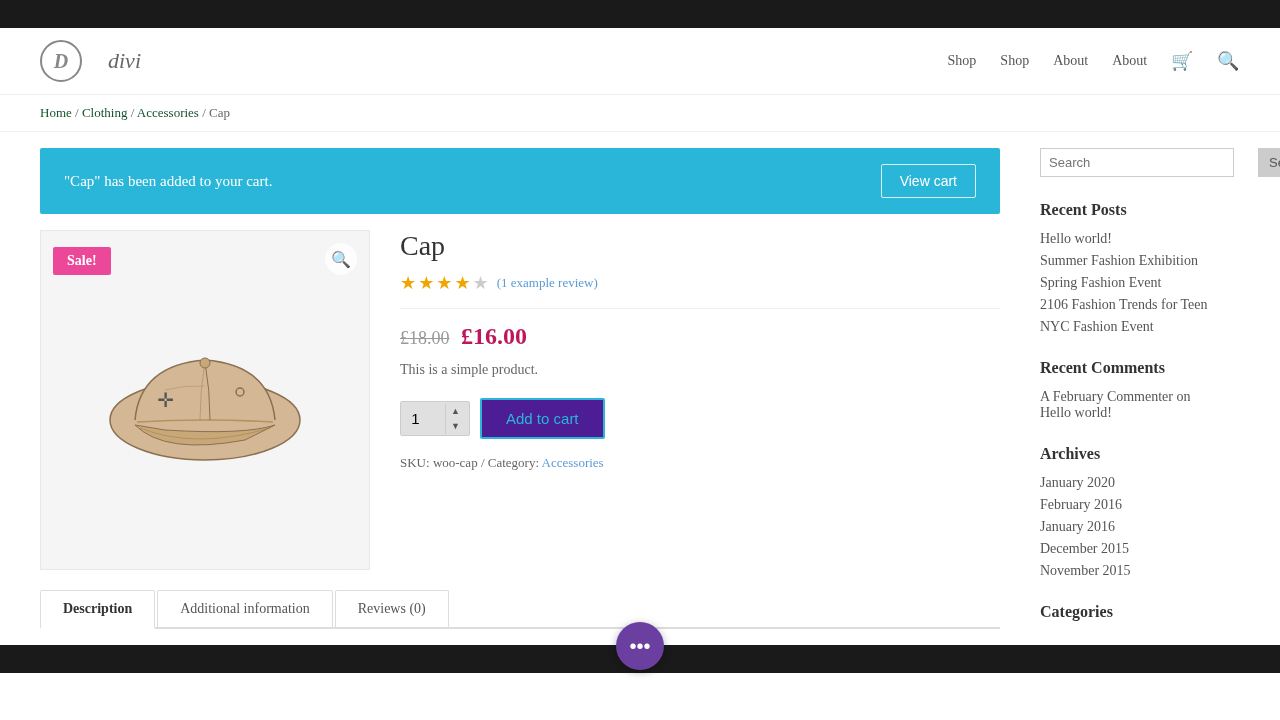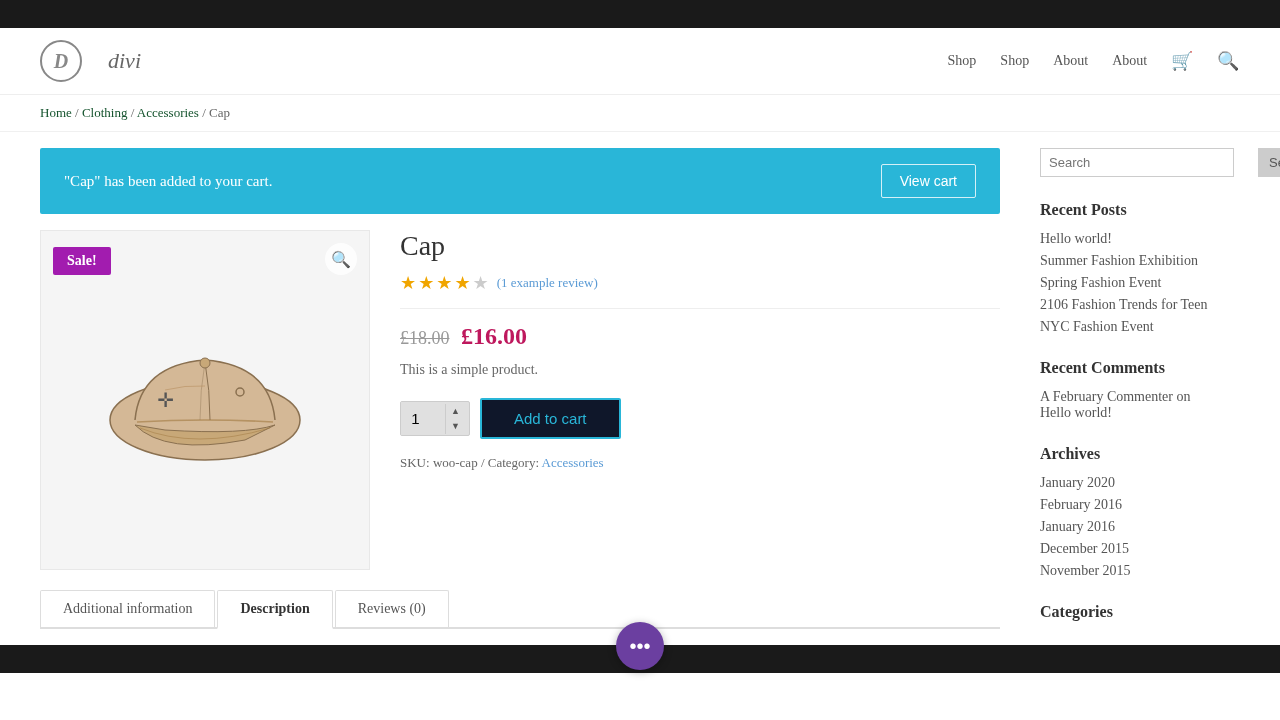--- a/index.html
+++ b/index.html
@@ -123,21 +123,21 @@
       min-height: 340px;
       display: flex;
       align-items: center;
       justify-content: center;
     }
 
     .sale-badge {
       position: absolute;
       top: 16px;
       left: 12px;
-      background: #a21caf;
+      background: #ec4899;
       color: white;
       padding: 6px 14px;
       font-size: 14px;
       font-weight: bold;
       border-radius: 2px;
       z-index: 2;
     }
 
     .zoom-icon {
       position: absolute;
@@ -266,24 +266,24 @@
       background: #e0e0e0;
       border: none;
       cursor: pointer;
       font-size: 9px;
       padding: 3px 5px;
       line-height: 1;
       color: #555;
     }
 
     .add-cart-btn {
-      background: #0f172a;
+      background: #4c1d95;
       border: 2px solid #29b6d8;
       color: #29b6d8;
-      padding: 10px 32px;
+      padding: 10px 24px;
       font-size: 15px;
       cursor: pointer;
       border-radius: 2px;
     }
 
     .product-meta {
       font-size: 13px;
       color: #666;
     }
 
@@ -499,22 +499,22 @@
         <div class="product-meta">
           <span>SKU:</span>
           <span>woo-cap</span>
           <span> / Category: </span>
           <a href="#">Accessories</a>
         </div>
       </div>
     </div>
 
     <div class="product-tabs">
+      <div class="tab-item active">Description</div>
       <div class="tab-item">Additional information</div>
-      <div class="tab-item active">Description</div>
       <div class="tab-item">Reviews (0)</div>
     </div>
 
   </div>
 
   <aside class="sidebar">
     <div class="search-bar">
       <input type="text" class="search-input" placeholder="Search" style="">
       <button class="search-btn">Search</button>
     </div>

